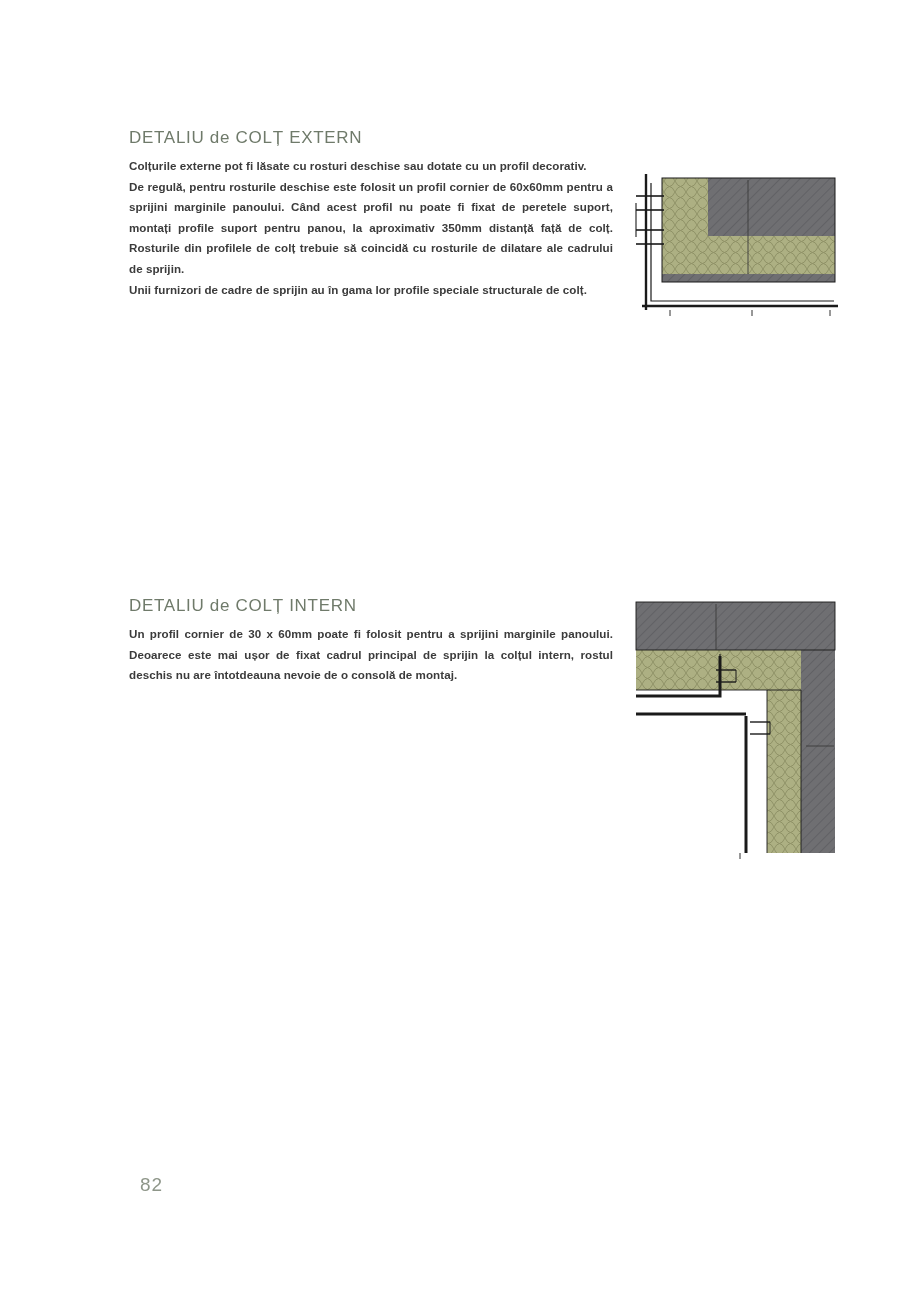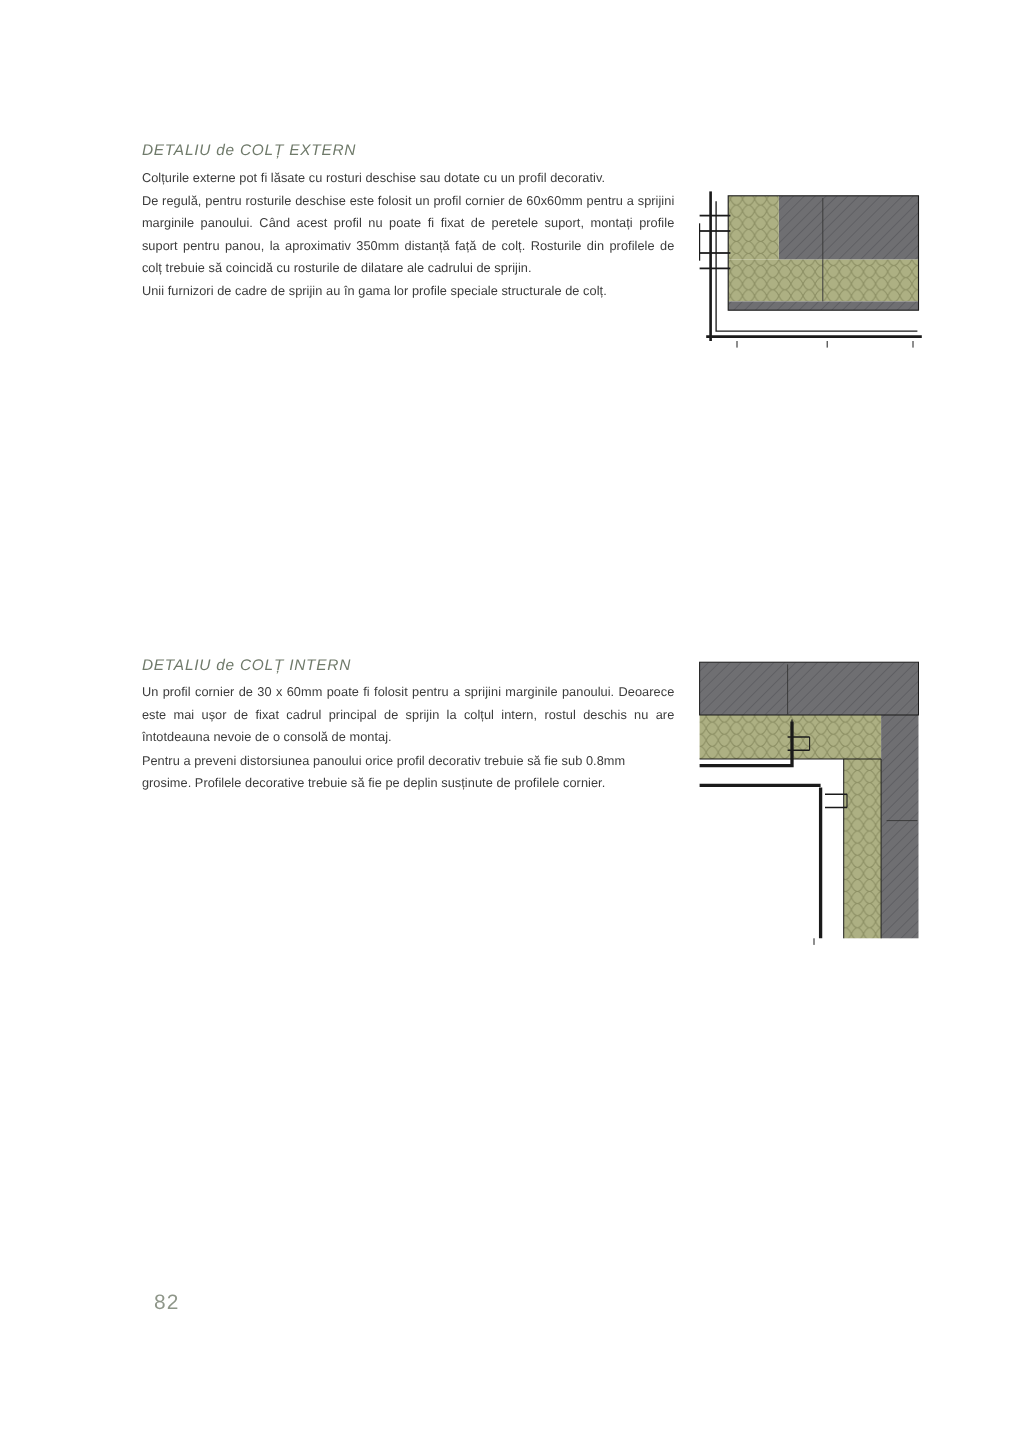--- a/index.html
+++ b/index.html
@@ -31,35 +31,35 @@
     width: 710px;
   }
 
   #section-internal {
     left: 129px;
     top: 596px;
     width: 710px;
   }
 
   .section-title {
-    font-size: 14px;
+    font-size: 17px;
     letter-spacing: 0.7px;
     color: #6f7a6a;
     font-weight: 400;
     margin: 0 0 8px 0;
     white-space: nowrap;
-    font-style: italic;
   }
 
   .body-text {
     width: 484px;
     font-size: 11.6px;
     line-height: 20.6px;
     color: #3b3b3b;
     letter-spacing: 0.05px;
+    font-weight: bold;
   }
 
   .body-text p {
     margin: 0;
     text-align: justify;
   }
   .body-text p.noj {
     text-align: left;
   }
 
@@ -152,21 +152,20 @@
       <line x1="50" y1="140" x2="50" y2="146" stroke="#1a1a1a" stroke-width="0.9"></line>
       <line x1="132" y1="140" x2="132" y2="146" stroke="#1a1a1a" stroke-width="0.9"></line>
       <line x1="210" y1="140" x2="210" y2="146" stroke="#1a1a1a" stroke-width="0.9"></line>
     </svg>
   </div>
 
   <div class="section" id="section-internal">
     <h2 class="section-title" style="">DETALIU de COLȚ INTERN</h2>
     <div class="body-text">
       <p>Un profil cornier de 30 x 60mm poate fi folosit pentru a sprijini marginile panoului. Deoarece este mai ușor de fixat cadrul principal de sprijin la colțul intern, rostul deschis nu are întotdeauna nevoie de o consolă de montaj.</p>
-      <p class="noj">Pentru a preveni distorsiunea panoului orice profil decorativ trebuie să fie sub 0.8mm grosime. Profilele decorative trebuie să fie pe deplin susținute de profilele cornier.</p>
     </div>
   </div>
 
   <div class="figure" id="figure-internal">
     <svg width="220" height="270" viewBox="0 0 220 270" xmlns="http://www.w3.org/2000/svg">
       <defs>
         <pattern id="hatchWall2" width="7" height="7" patternUnits="userSpaceOnUse" patternTransform="rotate(45)">
           <rect width="7" height="7" fill="#6f6f72"></rect>
           <line x1="0" y1="0" x2="0" y2="7" stroke="#55555a" stroke-width="1.1"></line>
         </pattern>

